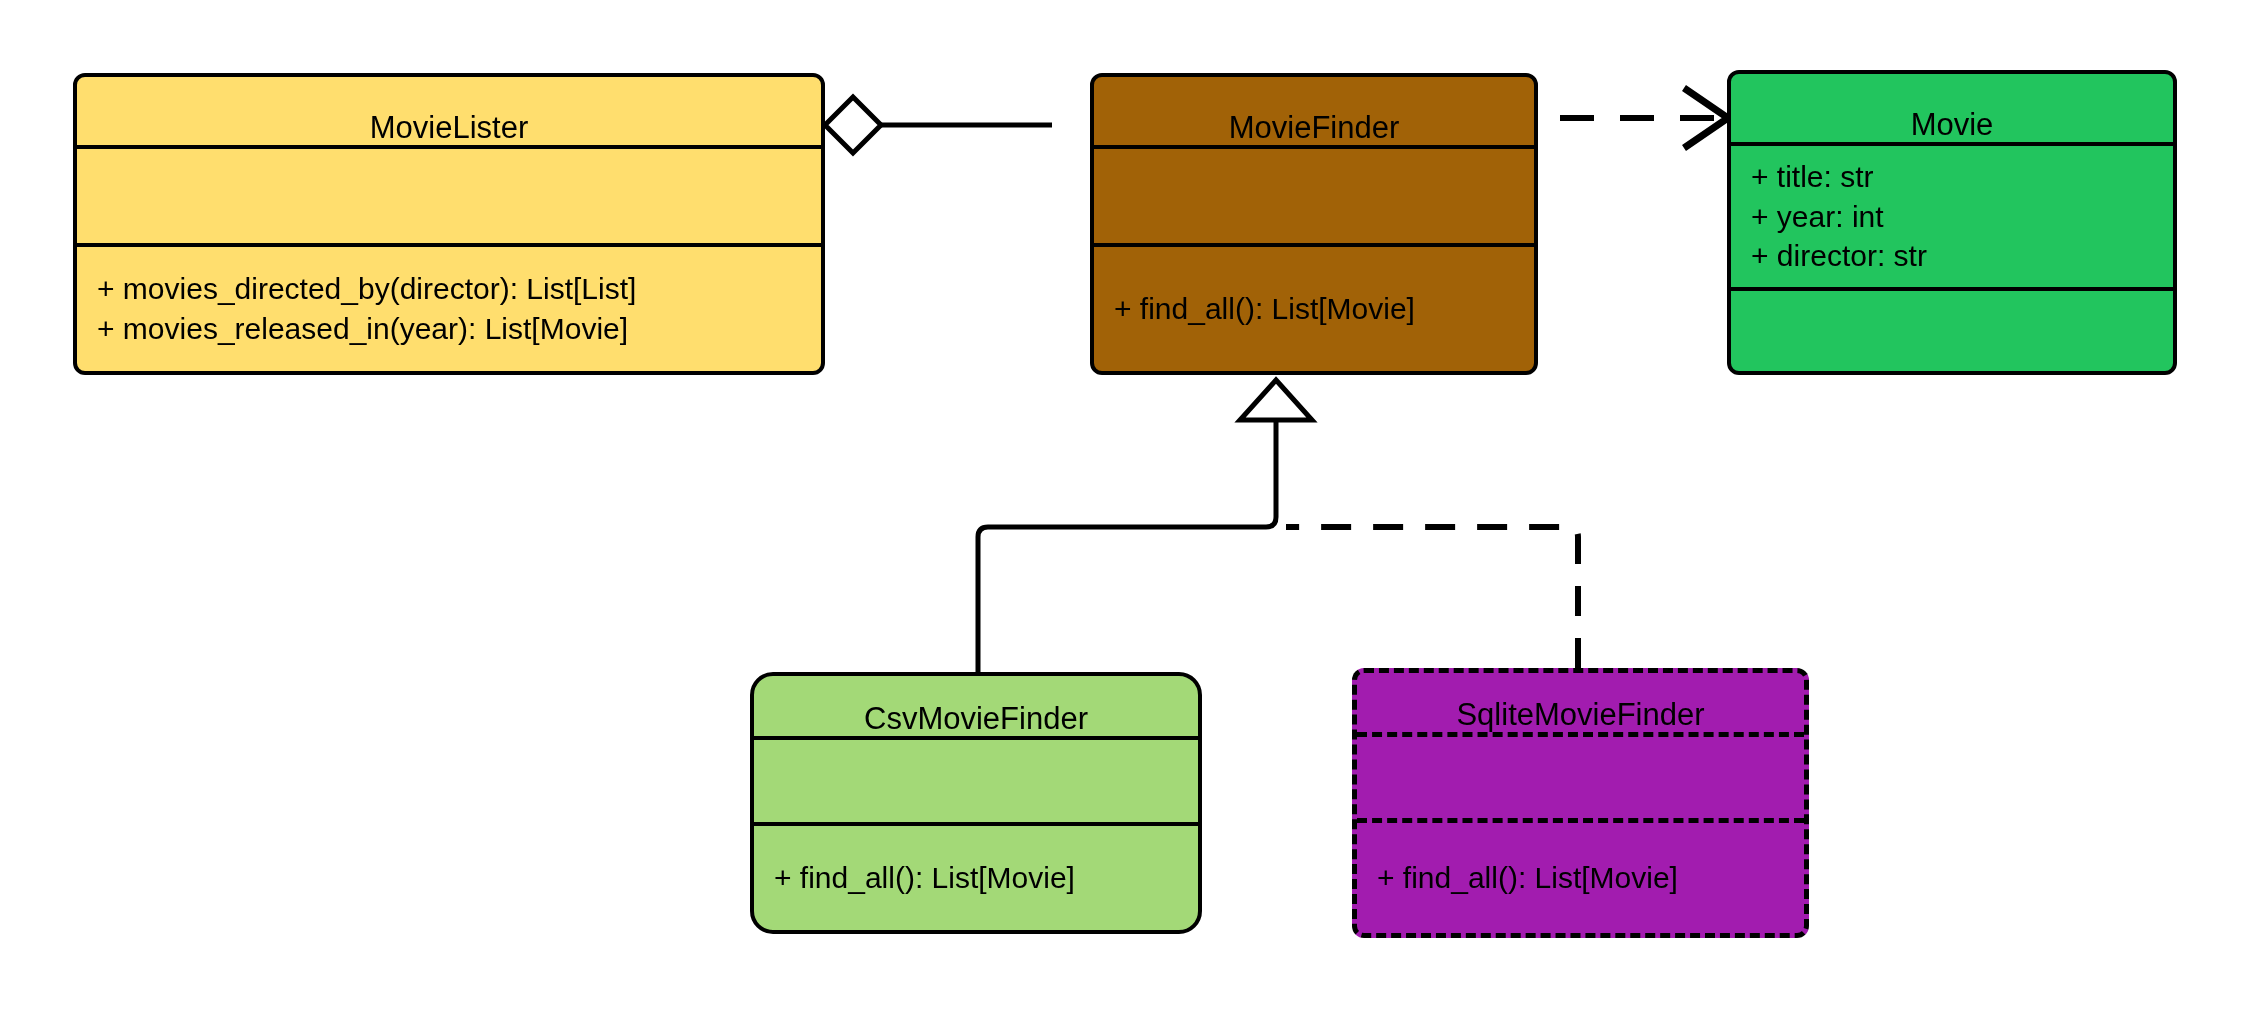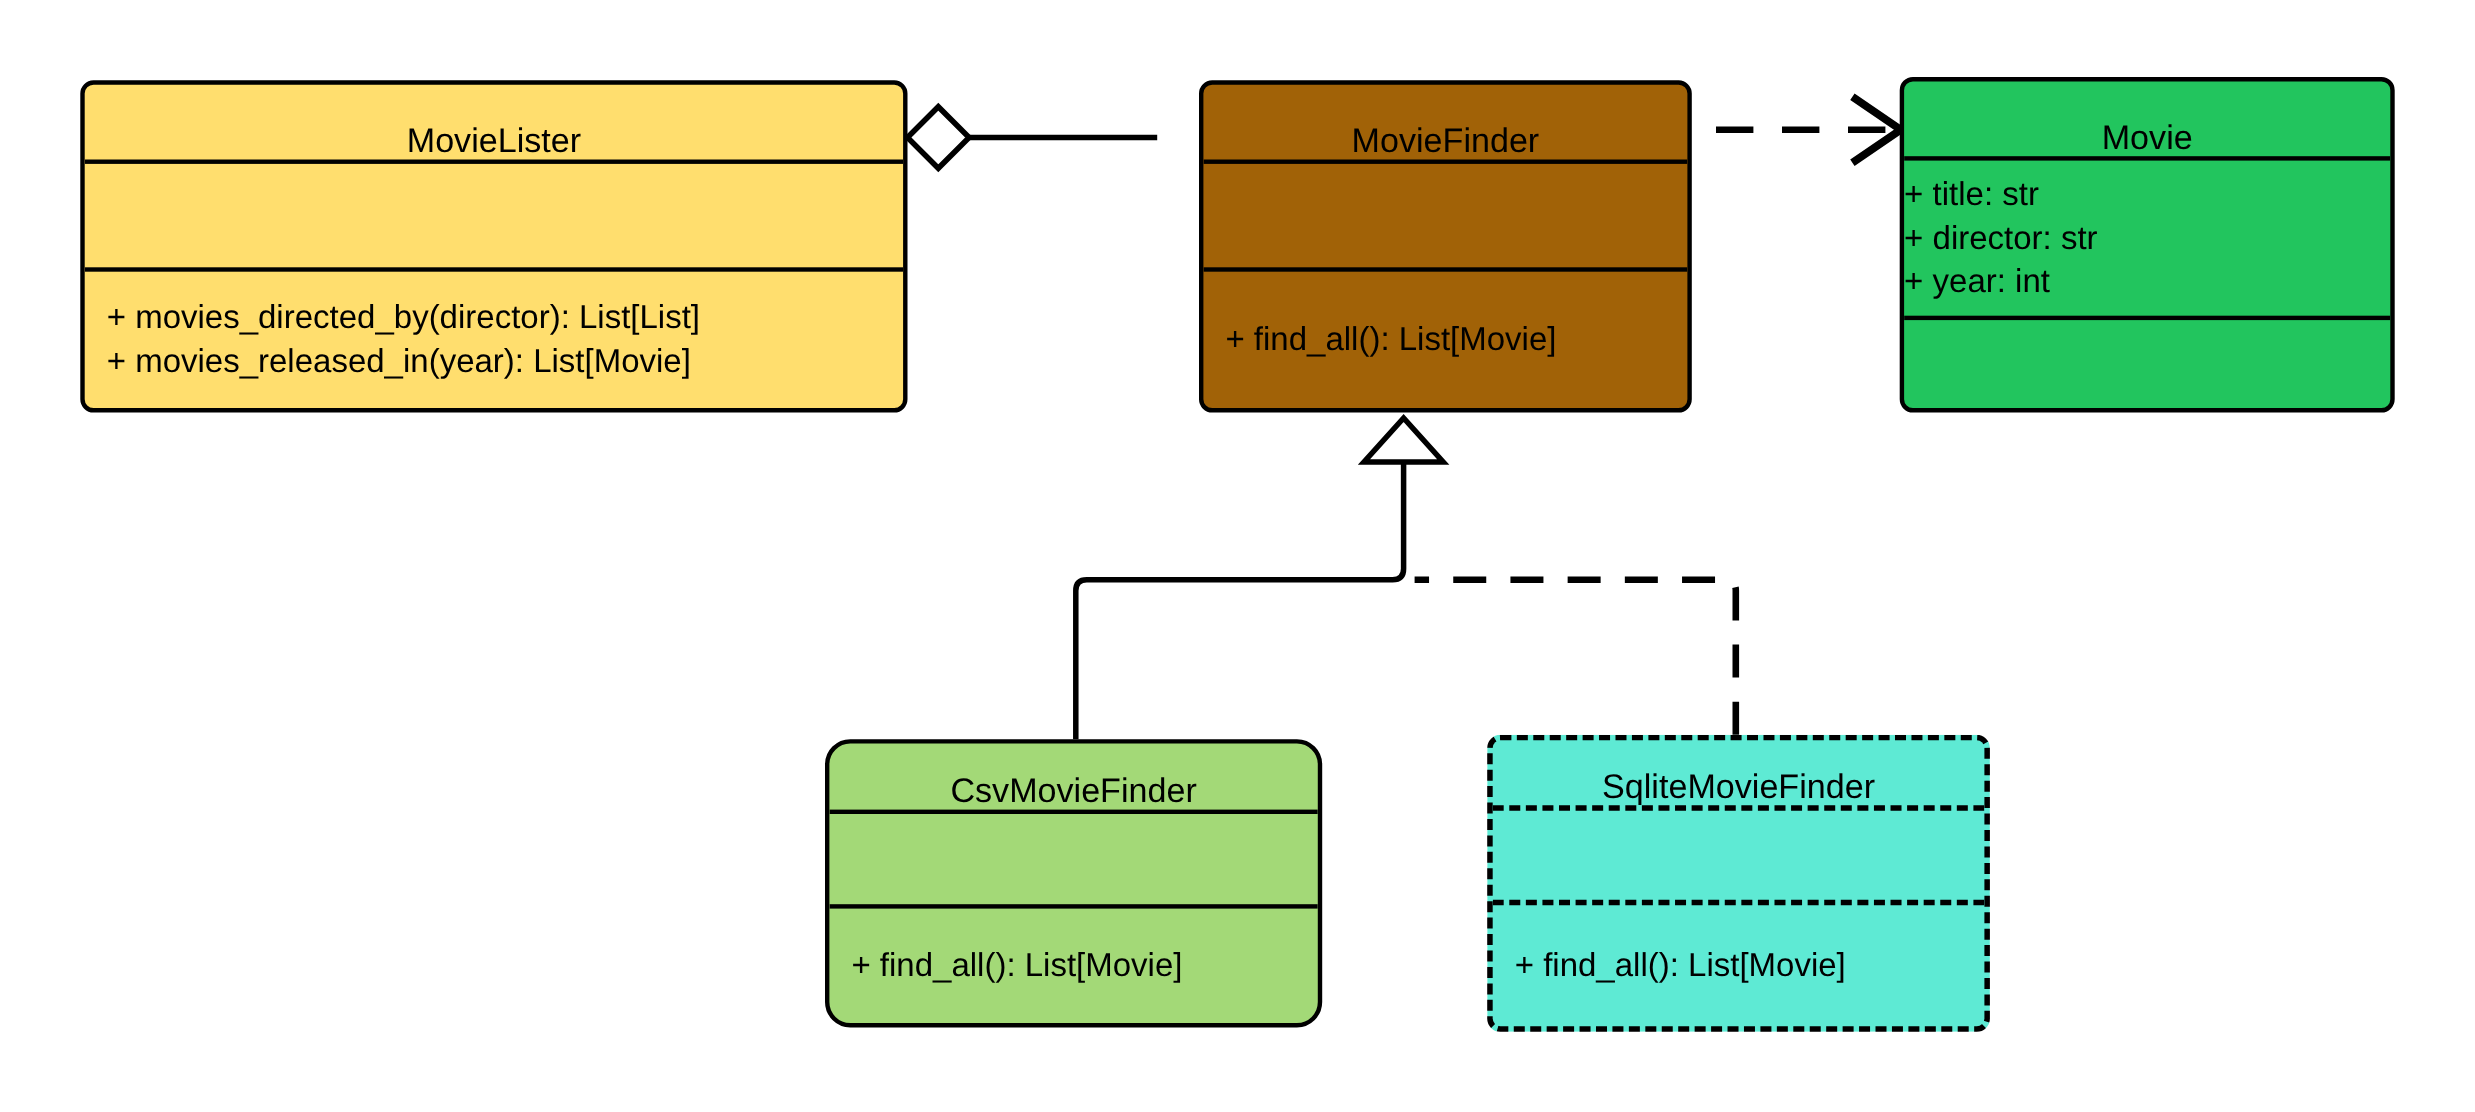--- a/index.html
+++ b/index.html
@@ -42,20 +42,21 @@
     flex-direction: column;
     justify-content: center;
   }
   .compartment.name-cmp {
     align-items: center;
     justify-content: flex-end;
     border-bottom: 4px solid #000000;
   }
   .compartment.attr-cmp {
     border-bottom: 4px solid #000000;
+    padding-left: 20px;
   }
   .compartment.op-cmp {
     padding-left: 20px;
   }
   .dashed .compartment.name-cmp,
   .dashed .compartment.attr-cmp {
     border-bottom-style: dashed;
     border-bottom-width: 5px;
   }
   .class-name {
@@ -121,37 +122,37 @@
       <span class="member">+ find_all(): List[Movie]</span>
     </div>
   </div>
 
   <div class="uml-class" id="cls-movie" style="left:1727px; top:70px; width:450px; height:305px; background:#22c55e;">
     <div class="compartment name-cmp" style="height:72px;">
       <span class="class-name">Movie</span>
     </div>
     <div class="compartment attr-cmp" style="height:145px;">
       <span class="member">+ title: str</span>
+      <span class="member">+ year: int</span>
       <span class="member">+ director: str</span>
-      <span class="member">+ year: int</span>
     </div>
     <div class="compartment op-cmp empty-cmp" style="flex:1;"></div>
   </div>
 
   <div class="uml-class" id="cls-csv-movie-finder" style="left:750px; top:672px; width:452px; height:262px; background:#A3D977;border-radius:23px;">
     <div class="compartment name-cmp" style="height:64px;">
       <span class="class-name">CsvMovieFinder</span>
     </div>
     <div class="compartment attr-cmp empty-cmp" style="height:86px;"></div>
     <div class="compartment op-cmp" style="flex:1;">
       <span class="member">+ find_all(): List[Movie]</span>
     </div>
   </div>
 
-  <div class="uml-class dashed" id="cls-sqlite-movie-finder" style="left:1352px; top:668px; width:457px; height:270px; background:#5eead4;">
+  <div class="uml-class dashed" id="cls-sqlite-movie-finder" style="left:1352px; top:668px; width:457px; height:270px; background:#a21caf;">
     <div class="compartment name-cmp" style="height:64px;">
       <span class="class-name">SqliteMovieFinder</span>
     </div>
     <div class="compartment attr-cmp empty-cmp" style="height:86px;"></div>
     <div class="compartment op-cmp" style="flex:1;">
       <span class="member">+ find_all(): List[Movie]</span>
     </div>
   </div>
 
 </div>

